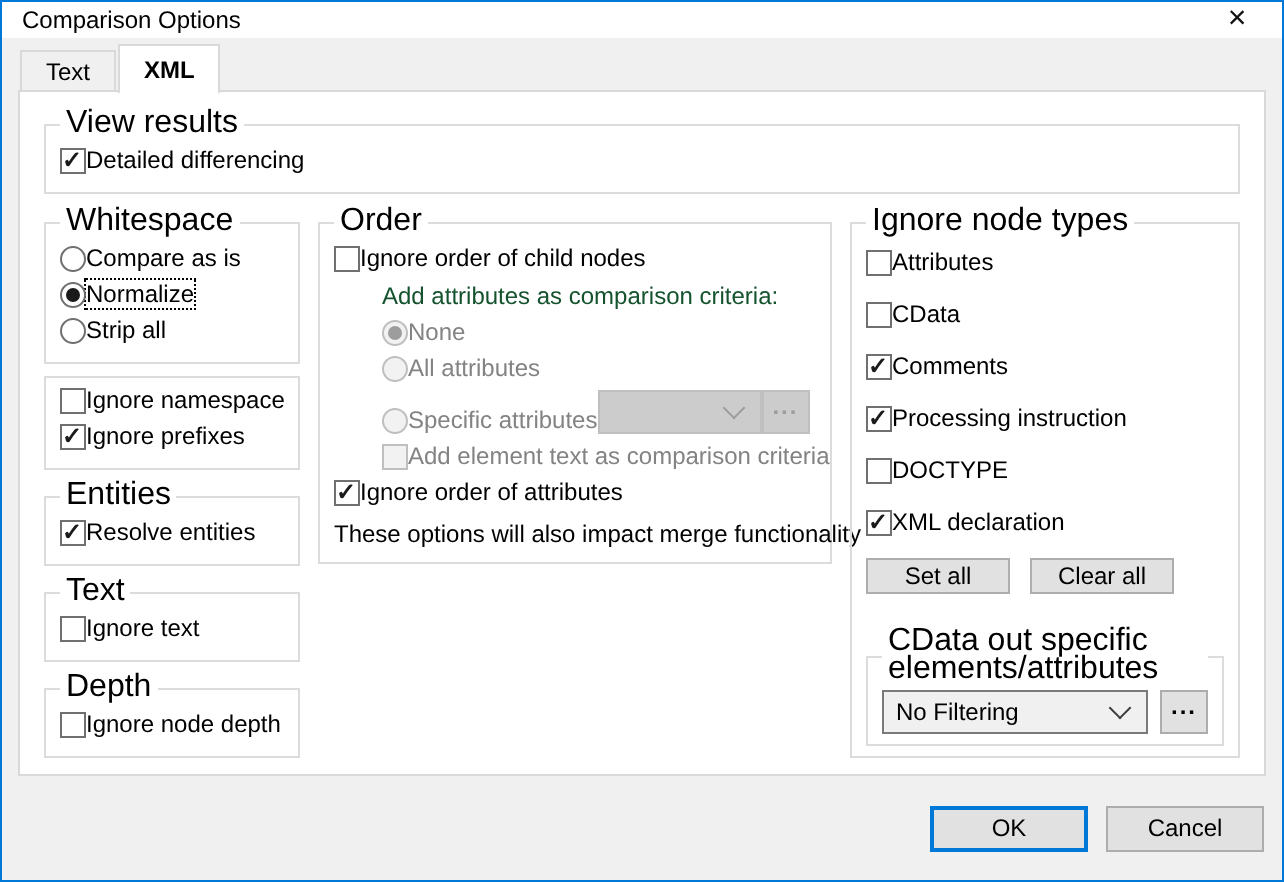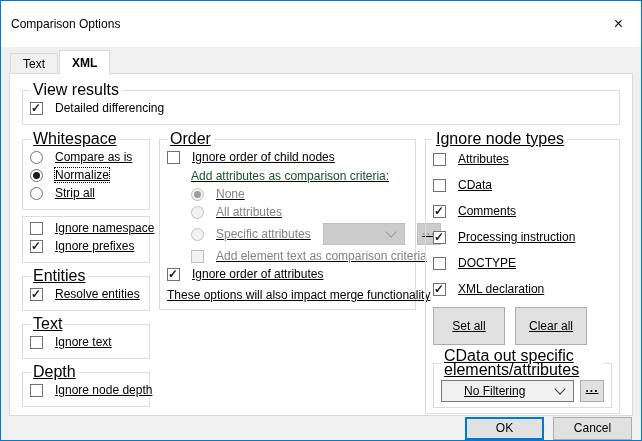--- a/index.html
+++ b/index.html
@@ -7,61 +7,61 @@
     width:642px; height:441px; overflow:hidden;
     font-family:"Liberation Sans", sans-serif; font-size:12px; color:#000;
     background:#fff;
   }
   .window {
     width:642px; height:441px; box-sizing:border-box;
     border:1px solid #0078d7; background:#f0f0f0;
     display:flex; flex-direction:column;
   }
   
-  .titlebar { height:46px; flex:none; background:#fff; display:flex; align-items:center; }
+  .titlebar { height:18px; flex:none; background:#fff; display:flex; align-items:center; }
   .title { flex:1; padding-left:10px; font-size:12px; }
   .close-btn { width:45px; height:100%; display:flex; align-items:center; justify-content:center; cursor:default; }
   .close-btn span { font-size:16px; line-height:16px; color:#111; }
   
   .tabstrip { display:flex; align-items:flex-end; padding:6px 0 0 9px; height:27px; box-sizing:border-box; flex:none; position:relative; z-index:2; }
   .tab { height:21px; box-sizing:border-box; padding:3px 12px 0; background:#f0f0f0; border:1px solid #d9d9d9; margin-right:1px; }
   .tab.active { height:25px; padding-top:5px; background:#fff; font-weight:bold; border-bottom:1px solid #fff; margin-bottom:-1px; position:relative; z-index:3; }
   .tabpage { margin:0 8px; margin-top:-1px; background:#fff; border:1px solid #d9d9d9; height:343px; box-sizing:border-box; flex:none; position:relative; z-index:1; overflow:hidden; }
   .page-inner { padding:9px 12px 0 12px; }
   
   fieldset { border:1px solid #dcdcdc; margin:0; padding:0 7px 5px 7px; min-width:0; }
   legend { padding:0 3px; font-size:16px; line-height:14px; }
   
-  .row { display:flex; align-items:center; gap:12px; margin:4px 0; min-height:14px; }
+  .row { display:flex; align-items:flex-end; gap:0; margin:4px 0; min-height:14px; }
   .lbl { white-space:nowrap; }
   .cb { width:13px; height:13px; box-sizing:border-box; border:1px solid #707070; background:#fff; flex:none; position:relative; }
   .cb.checked::after { content:"✓"; position:absolute; left:0px; top:-1px; font-size:12px; line-height:12px; font-weight:bold; color:#1a1a1a; }
   .cb.disabled { border-color:#bfbfbf; background:#f2f2f2; }
   .cb.disabled.checked::after { color:#9d9d9d; }
   .radio { width:13px; height:13px; box-sizing:border-box; border:1px solid #707070; border-radius:50%; background:#fff; flex:none; position:relative; }
   .radio.selected::after { content:""; position:absolute; left:2px; top:2px; width:7px; height:7px; border-radius:50%; background:#1a1a1a; }
   .radio.disabled { border-color:#bfbfbf; background:#f2f2f2; }
   .radio.disabled.selected::after { background:#9d9d9d; }
   .row.disabled .lbl { color:#838383; }
   .row.focused .lbl { outline:1px dotted #000; }
   .gray-text { color:#14532d; margin:5px 0 2px 24px; white-space:nowrap; }
   .indent { margin-left:24px; }
   .note { margin:7px 0 2px 0; white-space:nowrap; }
   
-  .combo { height:22px; box-sizing:border-box; border:1px solid #7a7a7a; background:#f0f0f0; display:flex; align-items:center; justify-content:space-between; padding-left:22px; }
+  .combo { height:22px; box-sizing:border-box; border:1px solid #7a7a7a; background:#f0f0f0; display:flex; align-items:center; justify-content:space-between; padding-left:6px; }
   .combo-value { white-space:nowrap; overflow:hidden; }
   .chev { width:7px; height:7px; border-right:1px solid #3c3c3c; border-bottom:1px solid #3c3c3c; transform:rotate(45deg); margin:-4px 9px 0 6px; flex:none; }
   .combo.disabled { background:#cccccc; border-color:#bfbfbf; }
   .combo.disabled .chev { border-color:#9d9d9d; }
   
-  .btn { font-family:"Liberation Sans", sans-serif; font-size:12px; color:#000; height:38px; box-sizing:border-box; border:1px solid #adadad; background:#e1e1e1; display:inline-flex; align-items:center; justify-content:center; padding:0 8px; }
+  .btn { font-family:"Liberation Sans", sans-serif; font-size:12px; color:#000; height:18px; box-sizing:border-box; border:1px solid #adadad; background:#e1e1e1; display:inline-flex; align-items:center; justify-content:center; padding:0 8px; }
   .browse { width:24px; height:22px; flex:none; padding-bottom:6px; font-weight:bold; letter-spacing:1px; }
   .browse.disabled { background:#cccccc; border-color:#bfbfbf; color:#9d9d9d; }
   
-  .cols { display:flex; gap:9px; margin-top:7px; align-items:stretch;text-decoration:underline; }
+  .cols { display:flex; gap:9px; margin-top:7px; align-items:stretch; }
   .col1 { width:128px; flex:none; display:flex; flex-direction:column; gap:6px; }
   .col2 { width:257px; flex:none; display:flex; flex-direction:column; gap:7px; }
   .col3 { flex:1; display:flex; flex-direction:column; }
   .col3 > fieldset { flex:1; display:flex; flex-direction:column; }
   .col3 .row { margin:6px 0; }
   .setclear { display:flex; gap:10px; margin-top:5px; }
   .setclear .btn { width:72px; }
   .spacer { flex:1; }
   .filter-group { margin-top:4px; }
   .filter-row { display:flex; gap:6px; align-items:center; margin-top:3px; }

